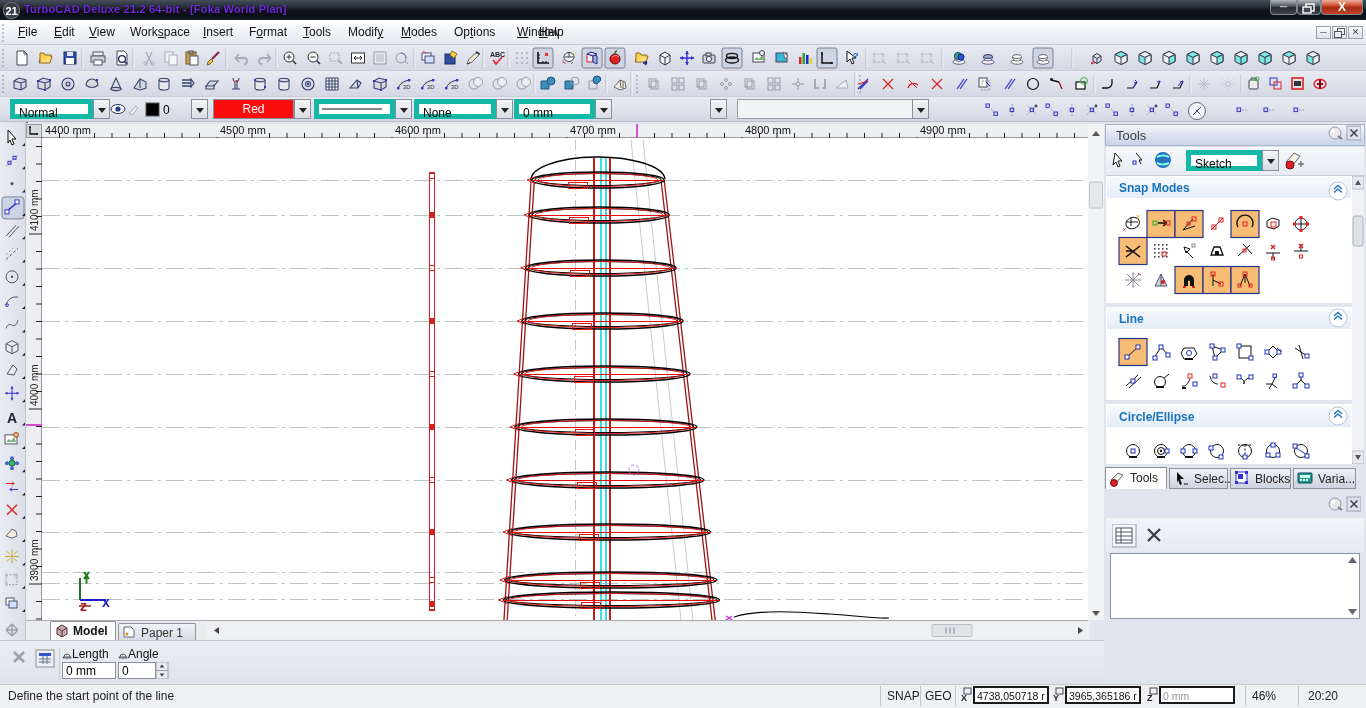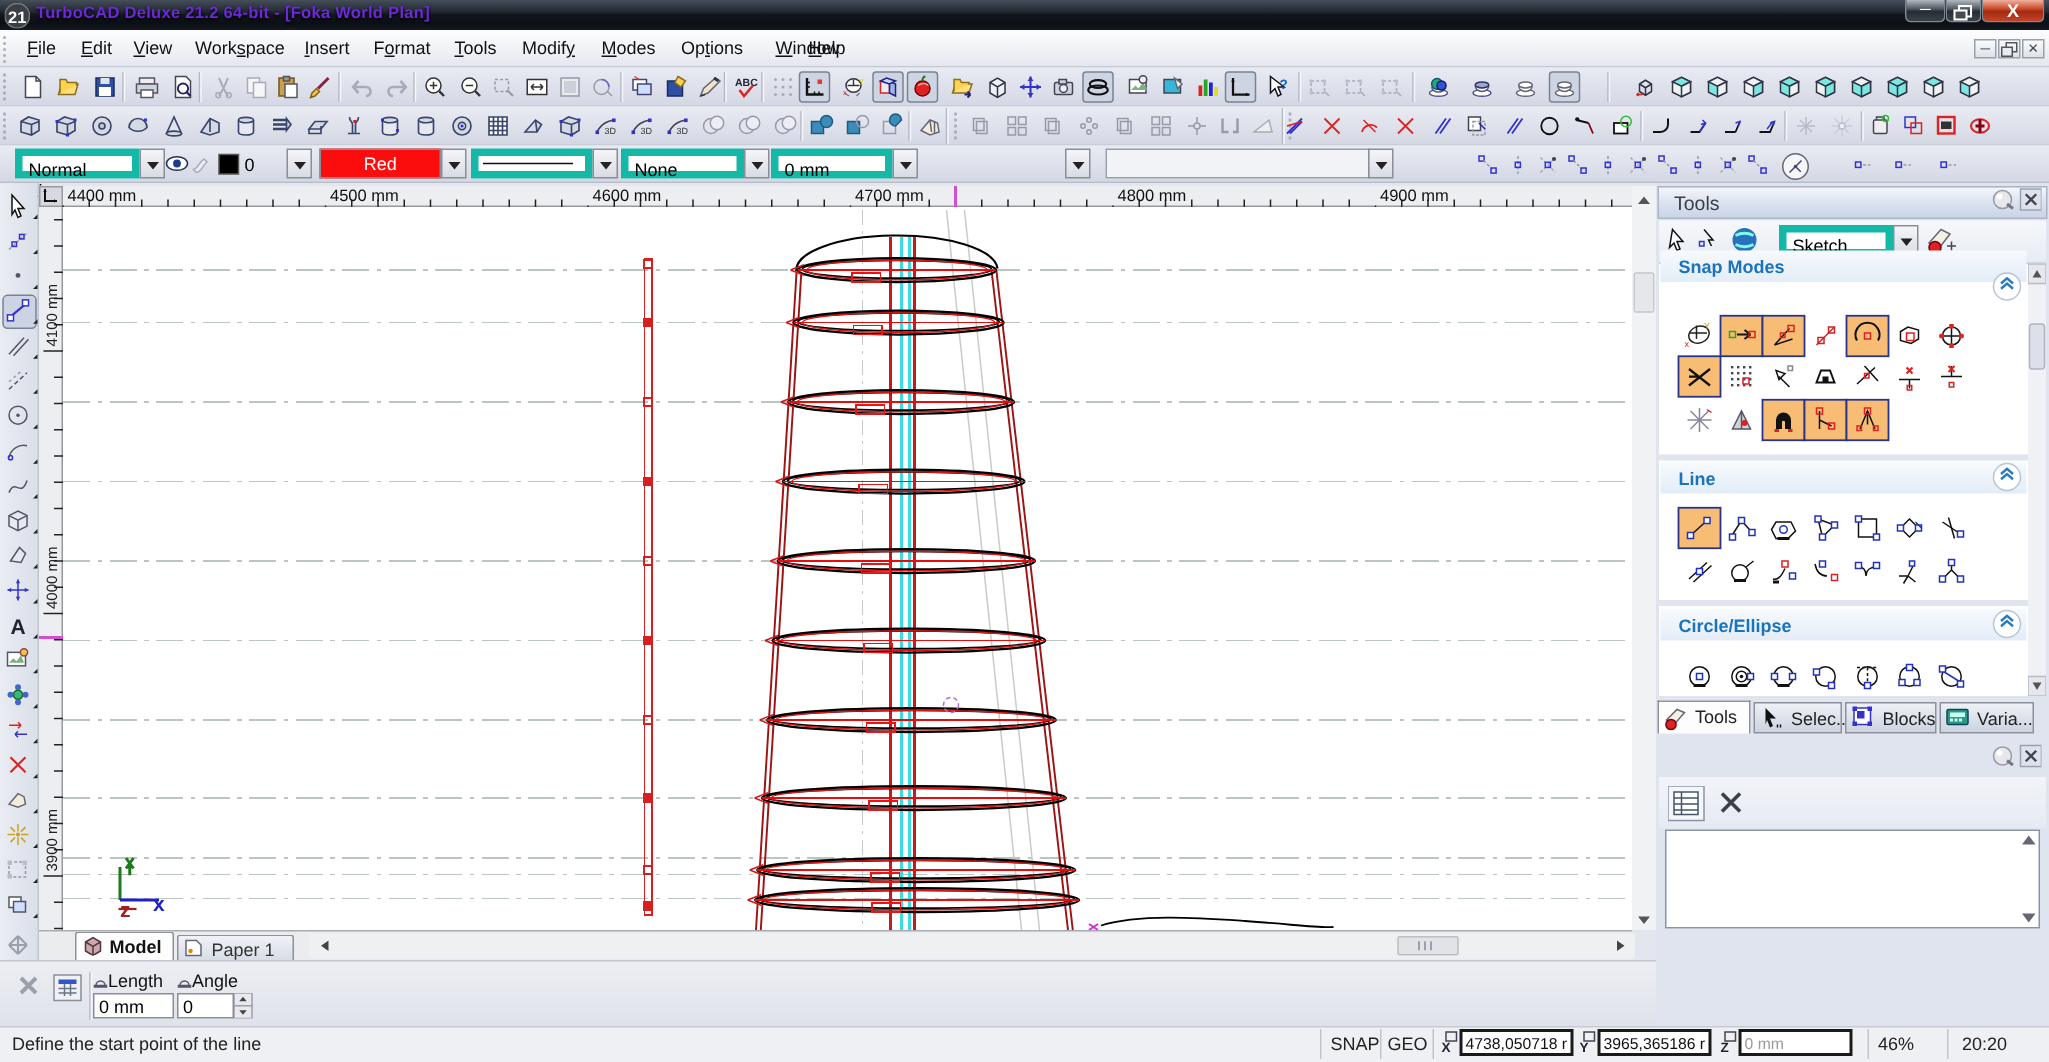--- a/index.html
+++ b/index.html
@@ -1328,21 +1328,21 @@
     </svg>
     <div class="abs" style="left:1106px;top:176px;width:246px;height:288px;background:#fff"></div>
     <svg class="abs" style="left:1352px;top:176px" width="12" height="288" viewBox="0 0 12 288">
       <rect x="0" y="0" width="12" height="288" fill="#f0f1f4"></rect>
       <rect x="0" y="0" width="12" height="13" fill="#e6e8ee" stroke="#b8bcc6"></rect>
       <path d="M6 4 3 9h6z" fill="#555"></path>
       <rect x="1" y="40" width="10" height="30" rx="2" fill="#dde0e8" stroke="#b0b4c0"></rect>
       <rect x="0" y="275" width="12" height="13" fill="#e6e8ee" stroke="#b8bcc6"></rect>
       <path d="M6 284 3 279h6z" fill="#555"></path>
     </svg>
-    <div class="sechead abs" style="left:1107px;top:167px;width:244px">Snap Modes</div>
+    <div class="sechead abs" style="left:1107px;top:177px;width:244px">Snap Modes</div>
     <svg class="abs" style="left:1328px;top:181px" width="20" height="20" viewBox="0 0 20 20">
       <circle cx="10" cy="10" r="9" fill="#fff" stroke="#b8c4d8"></circle>
       <path d="M6 11l4-3.5L14 11M6 14.5 10 11l4 3.5" fill="none" stroke="#2a7ac0" stroke-width="1.6" transform="translate(0,-3)"></path>
     </svg>
     <svg class="abs" style="left:1106px;top:176px" width="246" height="130" viewBox="0 0 246 130">
       <g transform="translate(-1106,-176)">
         <g transform="translate(1133,224)">
           <ellipse cx="0" cy="-1" rx="7" ry="5.5" fill="#fff" stroke="#222" transform="rotate(-20)"></ellipse>
           <path d="M-2 -7V2M-7 -2H5" stroke="#222"></path>
           <text x="3" y="-5" font-size="6" fill="#c90">Y</text>

